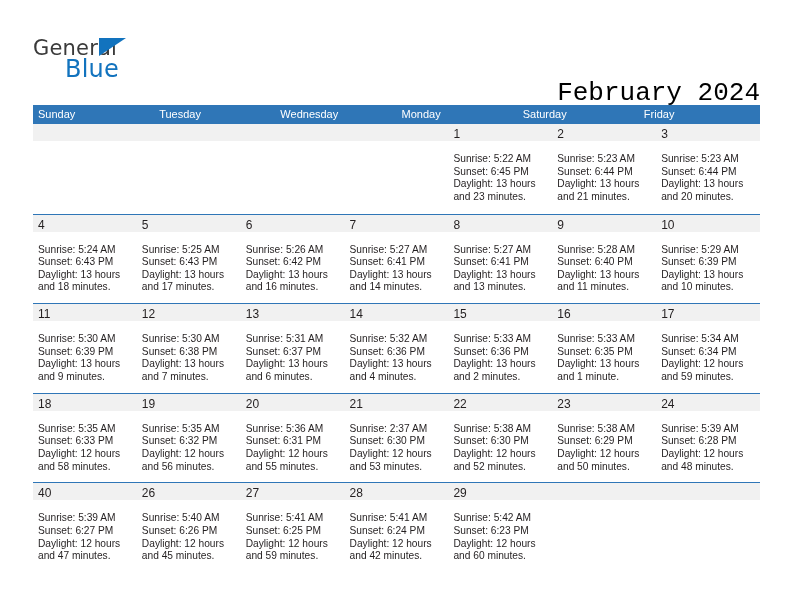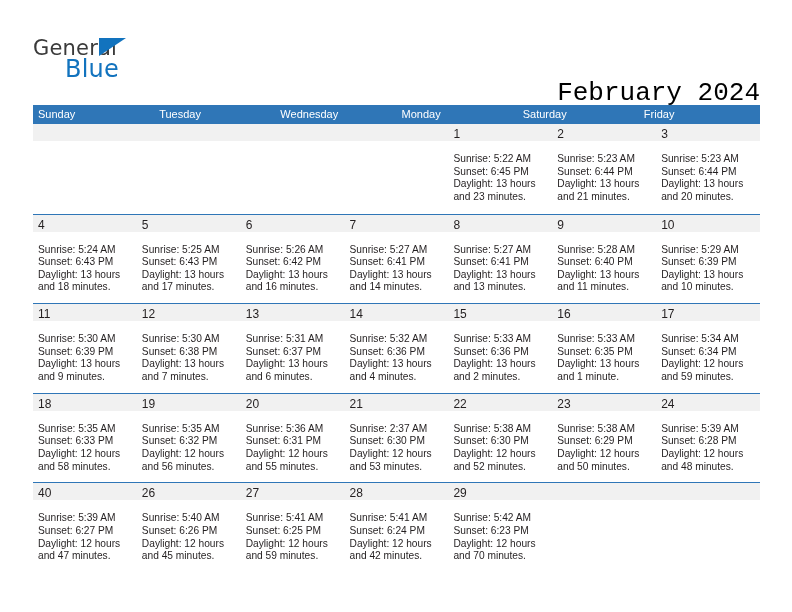--- a/index.html
+++ b/index.html
@@ -463,21 +463,21 @@
               <div class="detail-line">Daylight: 12 hours</div>
               <div class="detail-line">and 42 minutes.</div>
             </div>
           </div>
           <div class="daycell">
             <div class="daynum-band"><span class="daynum">29</span></div>
             <div class="detail">
               <div class="detail-line">Sunrise: 5:42 AM</div>
               <div class="detail-line">Sunset: 6:23 PM</div>
               <div class="detail-line">Daylight: 12 hours</div>
-              <div class="detail-line">and 70 minutes.</div>
+              <div class="detail-line">and 60 minutes.</div>
             </div>
           </div>
           <div class="daycell empty">
             <div class="daynum-band"></div>
           </div>
           <div class="daycell empty">
             <div class="daynum-band"></div>
           </div>
         </div>
       </div>

